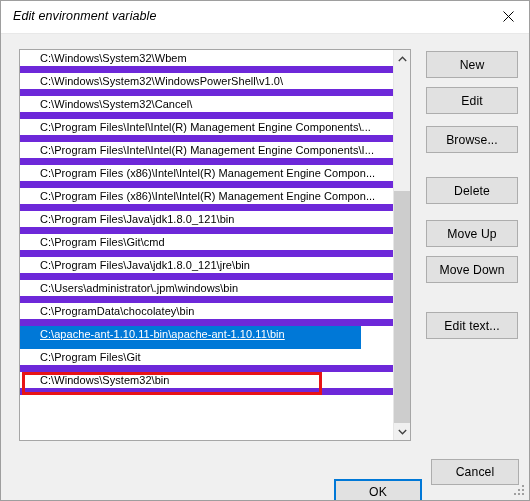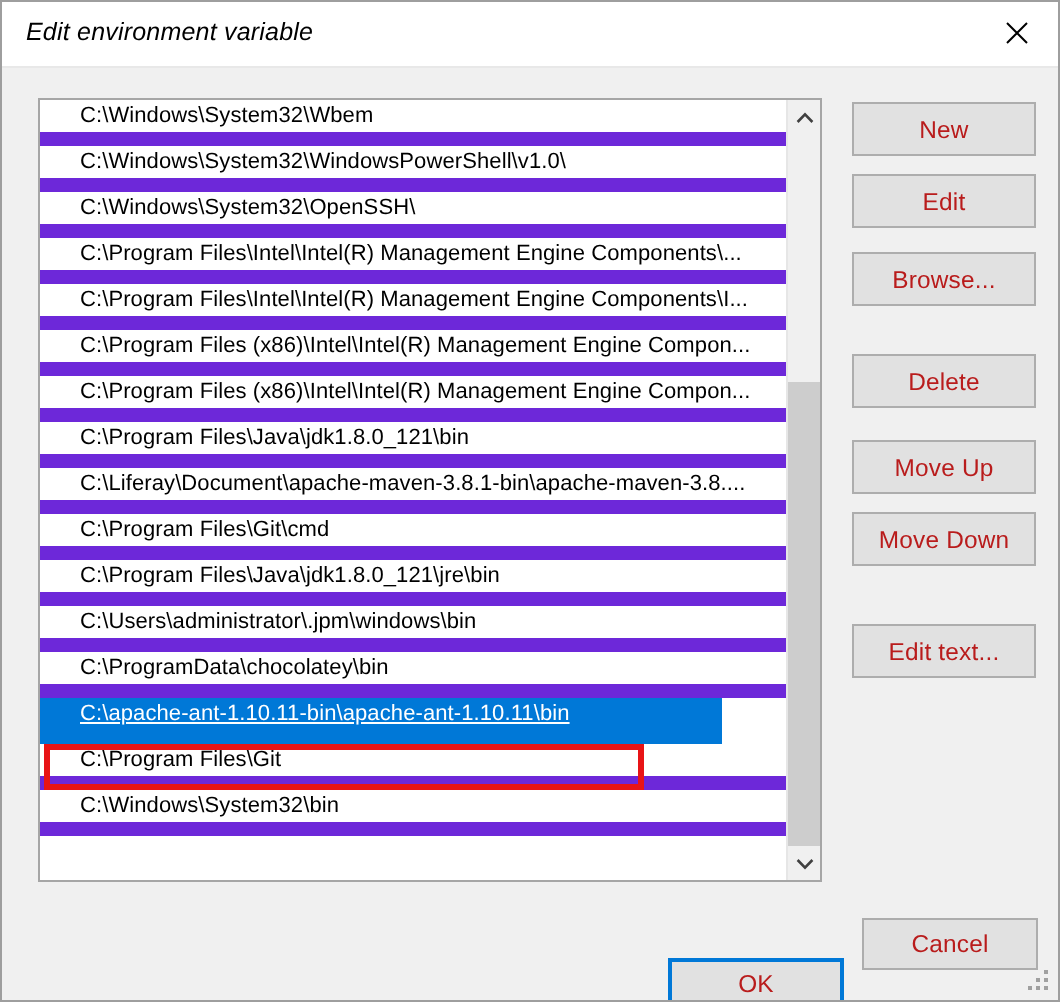--- a/index.html
+++ b/index.html
@@ -150,21 +150,21 @@
   }
 
   
   .btn {
     position: absolute;
     box-sizing: border-box;
     background: #e1e1e1;
     border: 1px solid #adadad;
     font-family: "Liberation Sans", sans-serif;
     font-size: 12.2px;
-    color: #b91c1c;
+    color: #000000;
     text-align: center;
     cursor: default;
     padding: 0;
     letter-spacing: 0.1px;
   }
 
   .side-btn {
     left: 425px;
     width: 92px;
     height: 27px;
@@ -211,27 +211,26 @@
       <svg class="x-glyph" width="11" height="11" viewBox="0 0 11 11">
         <path d="M0.5 0.5 L10.5 10.5 M10.5 0.5 L0.5 10.5" stroke="#000000" stroke-width="1" fill="none"></path>
       </svg>
     </button>
   </div>
 
   <div class="listbox">
     <div class="list-inner" id="list-inner">
         <div class="row">C:\Windows\System32\Wbem</div>
         <div class="row">C:\Windows\System32\WindowsPowerShell\v1.0\</div>
-        <div class="row">C:\Windows\System32\OpenSSH\</div>
+        <div class="row">C:\Windows\System32\Cancel\</div>
         <div class="row">C:\Program Files\Intel\Intel(R) Management Engine Components\...</div>
         <div class="row">C:\Program Files\Intel\Intel(R) Management Engine Components\I...</div>
         <div class="row">C:\Program Files (x86)\Intel\Intel(R) Management Engine Compon...</div>
         <div class="row">C:\Program Files (x86)\Intel\Intel(R) Management Engine Compon...</div>
         <div class="row">C:\Program Files\Java\jdk1.8.0_121\bin</div>
-        <div class="row">C:\Liferay\Document\apache-maven-3.8.1-bin\apache-maven-3.8....</div>
         <div class="row">C:\Program Files\Git\cmd</div>
         <div class="row">C:\Program Files\Java\jdk1.8.0_121\jre\bin</div>
         <div class="row">C:\Users\administrator\.jpm\windows\bin</div>
         <div class="row">C:\ProgramData\chocolatey\bin</div>
         <div class="row selected" style="width: 341px; text-decoration: underline;">C:\apache-ant-1.10.11-bin\apache-ant-1.10.11\bin</div>
         <div class="row">C:\Program Files\Git</div>
         <div class="row">C:\Windows\System32\bin</div>
       </div>
 
     <div class="annotation-box" id="annotation-box" style="top: 322px;"></div>

